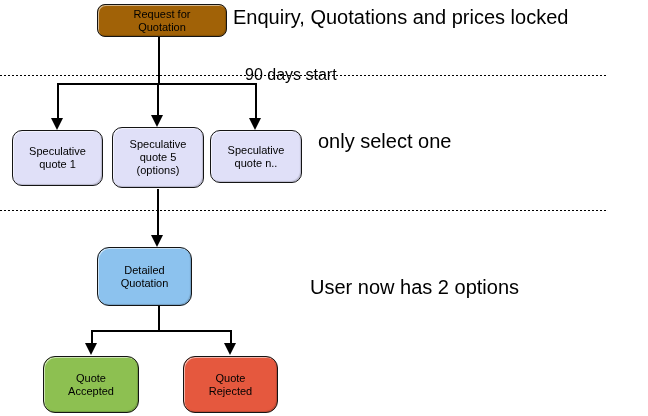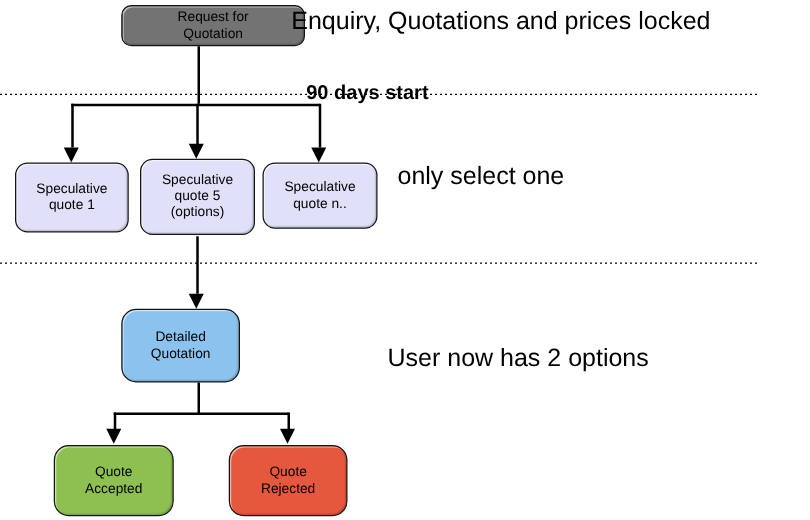--- a/index.html
+++ b/index.html
@@ -43,21 +43,21 @@
   }
   .note {
     position: absolute;
     font-size: 20px;
     white-space: nowrap;
   }
   .note .l { display: block; }
   .phase {
     position: absolute;
     font-size: 16px;
-    font-weight: bold;
+    font-weight: normal;
     white-space: nowrap;
   }
 </style>
 </head>
 <body>
 
 <div id="canvas">
 
   <div class="dotted" style="left:0; top:75px; width:607px;"></div>
   <div class="dotted" style="left:0; top:210px; width:607px;"></div>
@@ -73,21 +73,21 @@
   <div class="conn conn-v" style="left:91px;  top:330px; height:14px;"></div>
   <div class="conn conn-v" style="left:230px; top:330px; height:14px;"></div>
 
   <div class="arrow-down" style="left:51px;  top:118px;"></div>
   <div class="arrow-down" style="left:151px; top:115px;"></div>
   <div class="arrow-down" style="left:249px; top:118px;"></div>
   <div class="arrow-down" style="left:151px; top:235px;"></div>
   <div class="arrow-down" style="left:85px;  top:343px;"></div>
   <div class="arrow-down" style="left:224px; top:343px;"></div>
 
-  <div class="node" style="left: 97px; top: 4px; width: 147px; height: 33px; border-radius: 8px; background-color: #737373; justify-content: center;">
+  <div class="node" style="left: 97px; top: 4px; width: 130px; height: 33px; border-radius: 8px; background-color: #a16207; justify-content: center;">
     <span>Request for</span>
     <span>Quotation</span>
   </div>
 
   <div class="node" style="left: 12px; top: 130px; width: 91px; height: 56px; background-color: rgb(224, 224, 248);">
     <span>Speculative</span>
     <span>quote 1</span>
   </div>
 
   <div class="node" style="left: 112px; top: 127px; width: 92px; height: 61px; background-color: rgb(224, 224, 248);">

